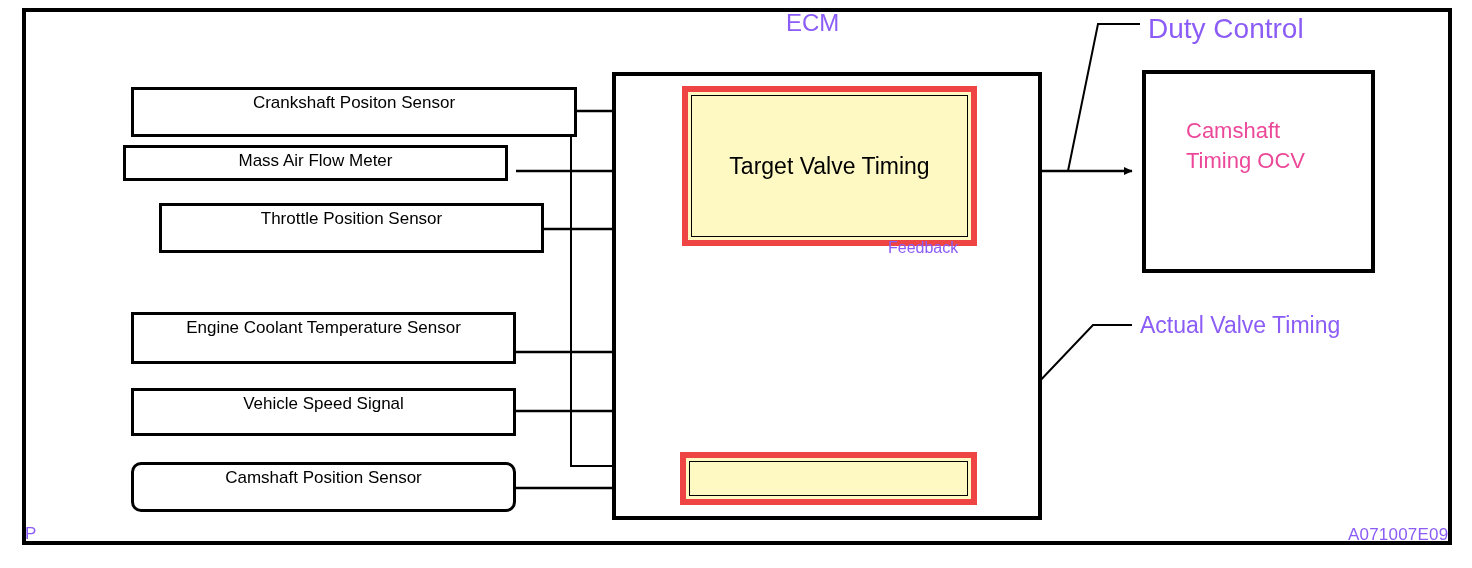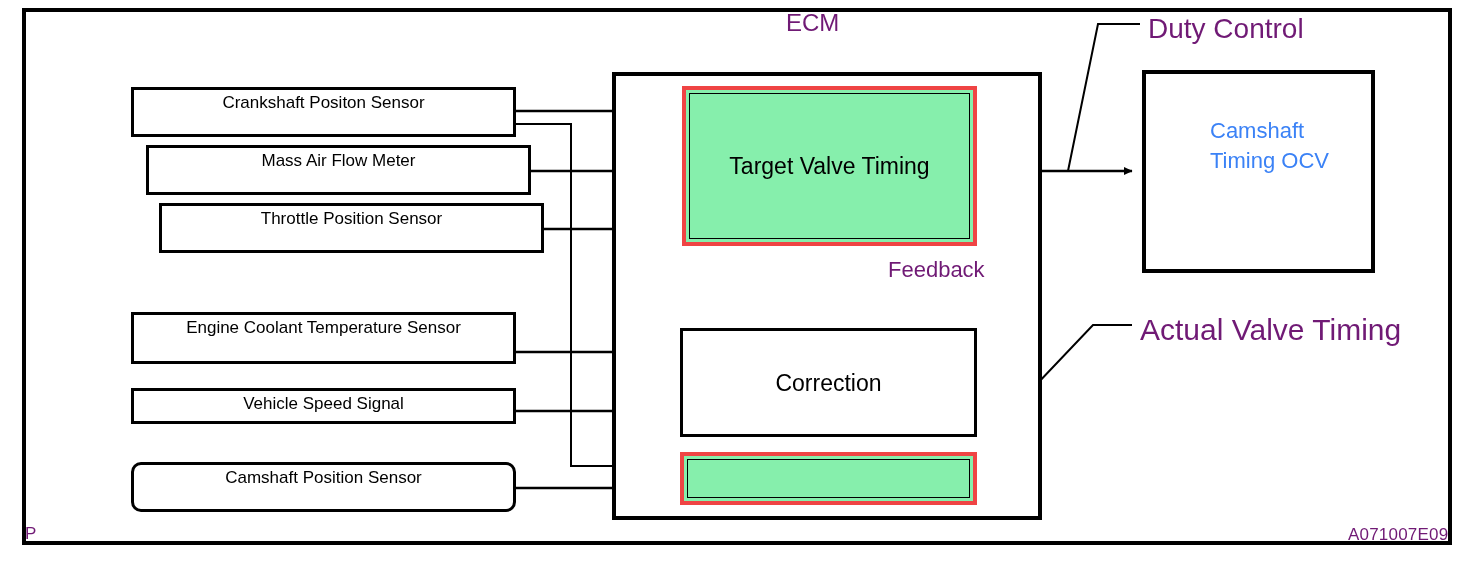--- a/index.html
+++ b/index.html
@@ -1,21 +1,21 @@
 <!DOCTYPE html>
 <html><head>
 <meta charset="utf-8">
 <title>Valve Timing Control Diagram</title>
 <style>
   html,body{margin:0;padding:0;background:#ffffff;}
   body{font-family:"Liberation Sans",sans-serif;}
   #stage{position:relative;width:1472px;height:568px;background:#ffffff;overflow:hidden;}
   #svg-layer{position:absolute;left:0;top:0;width:1472px;height:568px;}
 
-  .lbl{position:absolute;color:#701a75;white-space:pre;line-height:1.12;}
+  .lbl{position:absolute;color:#8b5cf6;white-space:pre;line-height:1.12;}
 
   
   .sensor-box{
     position:absolute;
     border:3px solid #000;
     background:#fff;
     box-sizing:border-box;
   }
   .sensor-text{
     position:absolute;
@@ -30,22 +30,22 @@
     position:absolute;
     left:612px; top:72px; width:430px; height:448px;
     border:4px solid #000;
     background:#fff;
     box-sizing:border-box;
   }
 
   
   .dbl-box{
     position:absolute;
-    border:4px solid #ef4444;
-    background:#86efac;
+    border:6px solid #ef4444;
+    background:#fef9c3;
     box-sizing:border-box;
   }
   .dbl-box::after{
     content:"";
     position:absolute;
     left:3px; top:3px; right:3px; bottom:3px;
     border:1px solid #000;
     pointer-events:none;
   }
   .single-box{
@@ -68,31 +68,30 @@
     position:absolute;
     left:1142px; top:70px; width:233px; height:203px;
     border:4px solid #000;
     background:#fff;
     box-sizing:border-box;
   }
   .ocv-text{
     position:absolute;
     left:40px; top:42px;
     font-size:22px;
-    color:#3b82f6;
+    color:#ec4899;
     line-height:1.35;
     white-space:pre-line;
     text-align:left;
-    margin-left:24px;
   }
 
   .ecm-title{ left:786px; top:10px; font-size:24px; }
   .duty-label{ left:1148px; top:13px; font-size:28px; }
-  .actual-label{ left:1140px; top:313px; font-size:30px; }
-  .feedback-label{ left:888px; top:258px; font-size:22px; }
+  .actual-label{ left:1140px; top:313px; font-size:23px; }
+  .feedback-label{ left:888px; top:239px; font-size:16px; }
   .p-mark{ left:25px; top:524px; font-size:17px; }
   .code-mark{ left:1348px; top:525px; font-size:17px; letter-spacing:.2px;}
 </style>
 </head>
 <body>
 
 <div id="stage">
 
   <svg id="svg-layer" viewBox="0 0 1472 568">
     <defs>
@@ -131,45 +130,42 @@
   </svg>
 
   <div class="ecm-box"></div>
 
   <div class="lbl ecm-title">ECM</div>
 
   <div class="dbl-box" style="left:682px; top:86px; width:295px; height:160px;">
     <span class="block-text">Target Valve Timing</span>
   </div>
 
-  <div class="single-box" style="left:680px; top:328px; width:297px; height:109px;">
-    <span class="block-text">Correction</span>
-  </div>
 
   <div class="dbl-box" style="left:680px; top:452px; width:297px; height:53px;">
     <span class="block-text"></span>
   </div>
 
-  <div class="sensor-box" style="left:131px; top:87px; width:385px; height:50px;">
+  <div class="sensor-box" style="left:131px; top:87px; width:446px; height:50px;">
     <span class="sensor-text">Crankshaft Positon Sensor</span>
   </div>
 
-  <div class="sensor-box" style="left:146px; top:145px; width:385px; height:50px;">
+  <div class="sensor-box" style="left:123px; top:145px; width:385px; height:36px;">
     <span class="sensor-text">Mass Air Flow Meter</span>
   </div>
 
   <div class="sensor-box" style="left:131px; top:203px; width:385px; height:50px;margin-left:28px;">
     <span class="sensor-text">Throttle Position Sensor</span>
   </div>
 
   <div class="sensor-box" style="left:131px; top:312px; width:385px; height:52px;">
     <span class="sensor-text">Engine Coolant Temperature Sensor</span>
   </div>
 
-  <div class="sensor-box" style="left:131px; top:388px; width:385px; height:36px;">
+  <div class="sensor-box" style="left:131px; top:388px; width:385px; height:48px;">
     <span class="sensor-text">Vehicle Speed Signal</span>
   </div>
 
   <div class="sensor-box" style="left:131px; top:462px; width:385px; height:50px;border-radius:10px;">
     <span class="sensor-text">Camshaft Position Sensor</span>
   </div>
 
   <div class="ocv-box">
     <span class="ocv-text">Camshaft
 Timing OCV</span>

